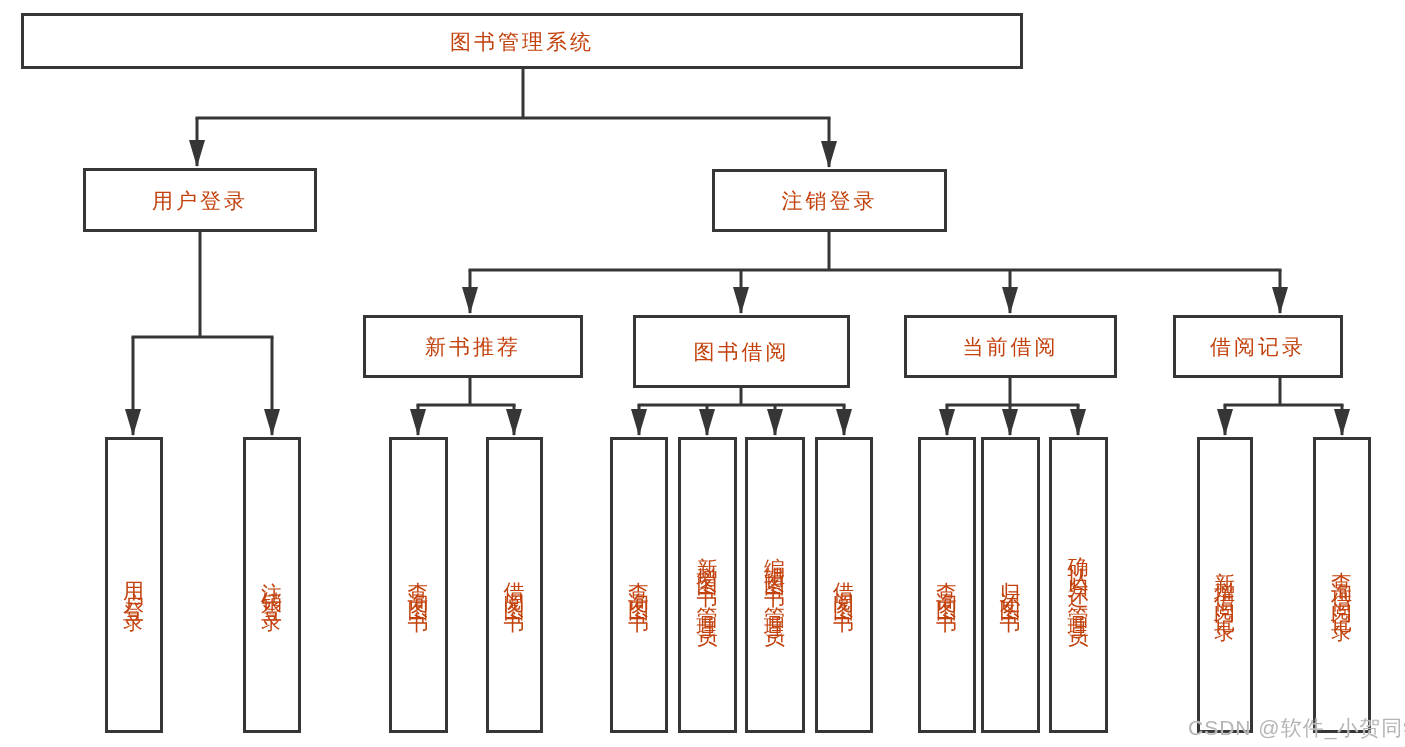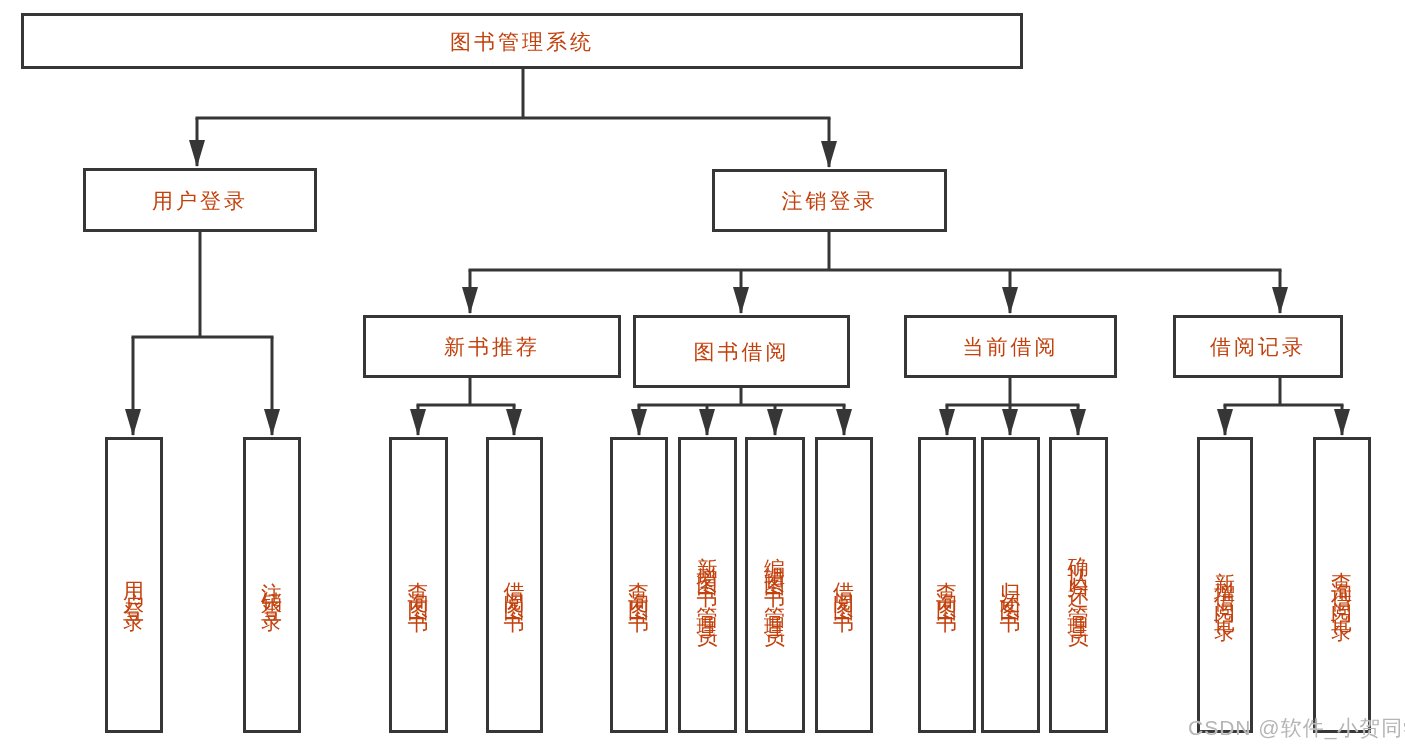--- a/index.html
+++ b/index.html
@@ -107,21 +107,21 @@
       <line x1="1225" y1="405" x2="1225" y2="435" marker-end="url(#ah)"></line>
       <line x1="1342" y1="405" x2="1342" y2="435" marker-end="url(#ah)"></line>
     </g>
   </svg>
 
   <div class="node hnode" style="left:21px; top:13px; width:1002px; height:56px;">图书管理系统</div>
 
   <div class="node hnode" style="left:83px; top:168px; width:234px; height:64px;">用户登录</div>
   <div class="node hnode" style="left:712px; top:169px; width:235px; height:63px;">注销登录</div>
 
-  <div class="node hnode" style="left:363px; top:315px; width:258px; height:63px;">新书推荐</div>
+  <div class="node hnode" style="left:363px; top:315px; width:220px; height:63px;">新书推荐</div>
   <div class="node hnode" style="left:633px; top:315px; width:217px; height:73px;">图书借阅</div>
   <div class="node hnode" style="left:904px; top:315px; width:213px; height:63px;">当前借阅</div>
   <div class="node hnode" style="left:1173px; top:315px; width:170px; height:63px;">借阅记录</div>
 
   <div class="node vnode" style="left:105px; top:437px; width:58px; height:296px;">用户登录</div>
   <div class="node vnode" style="left:243px; top:437px; width:58px; height:296px;">注销登录</div>
 
   <div class="node vnode" style="left:389px; top:437px; width:59px; height:296px;">查询图书</div>
   <div class="node vnode" style="left:486px; top:437px; width:57px; height:296px;">借阅图书</div>
 

